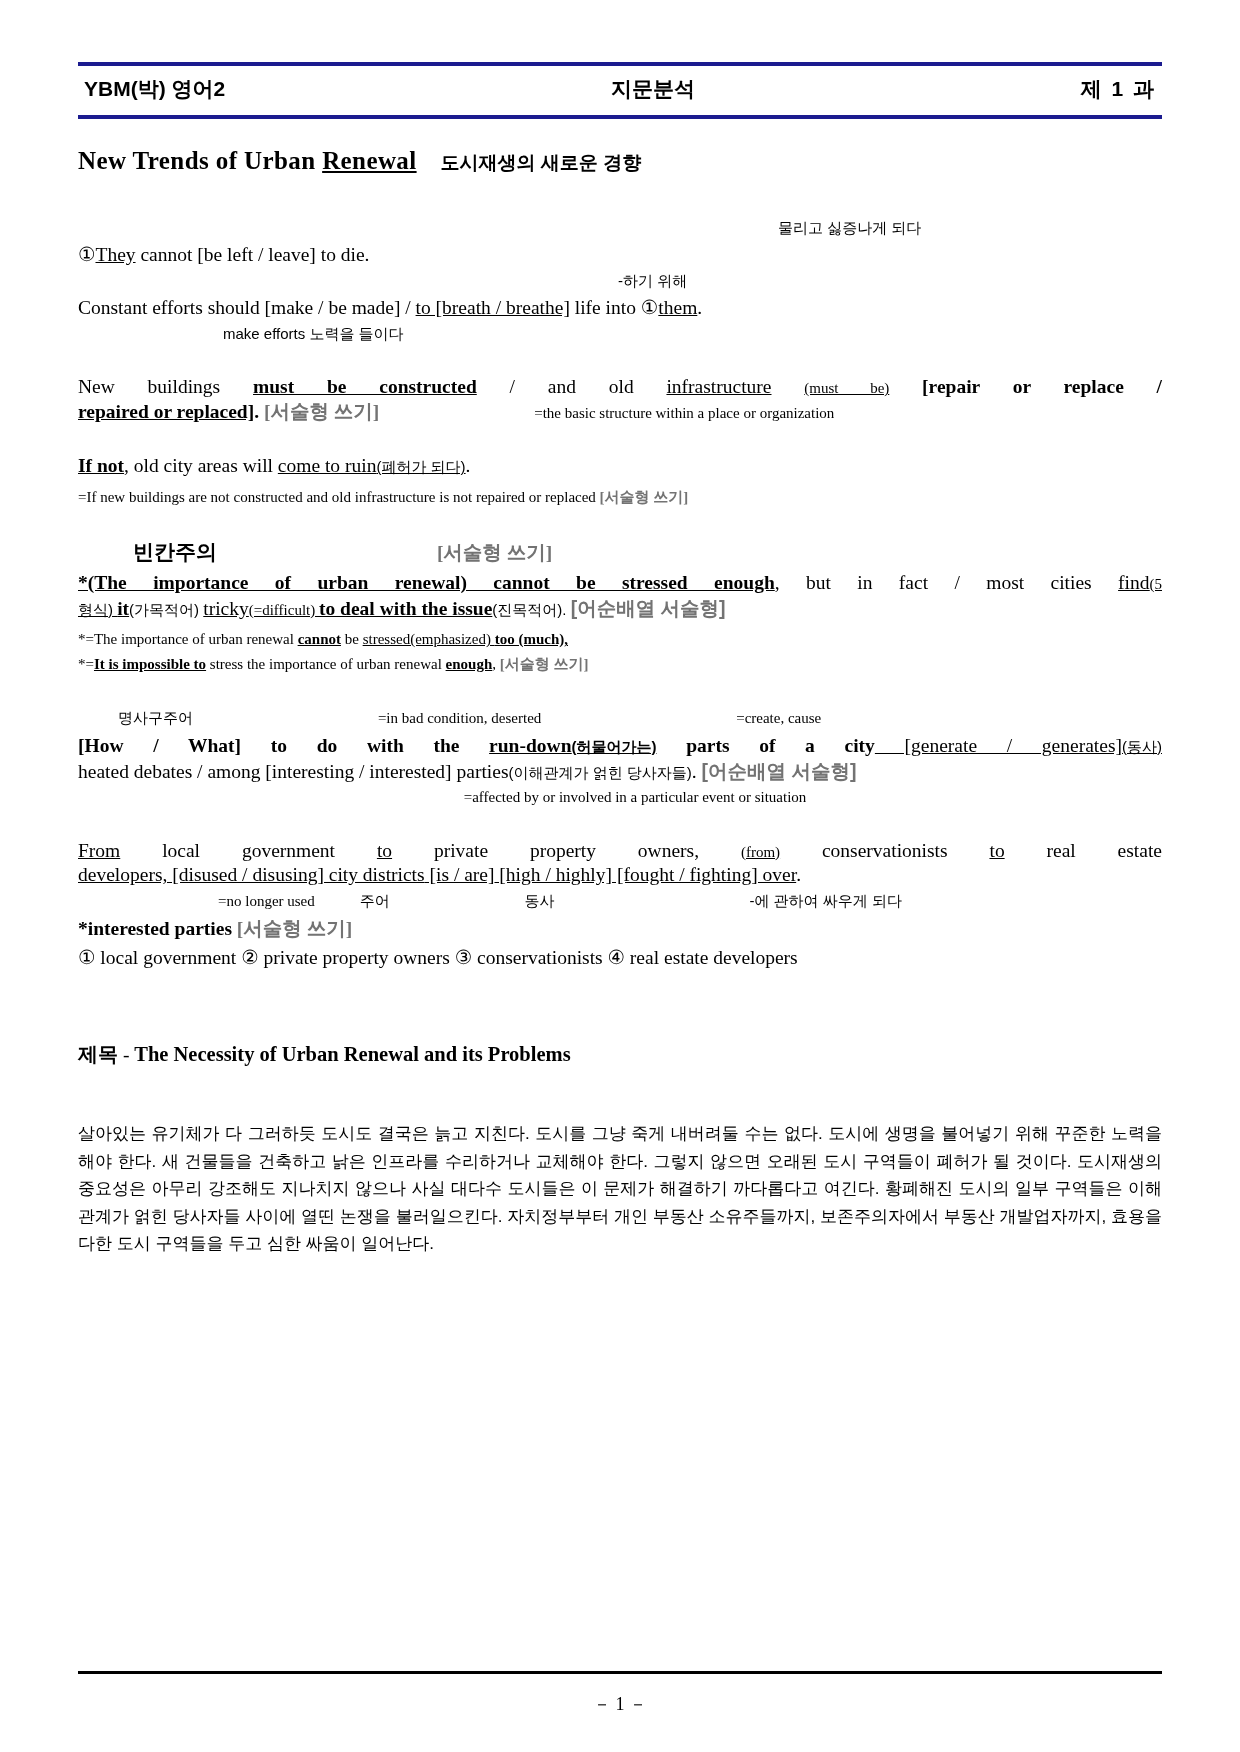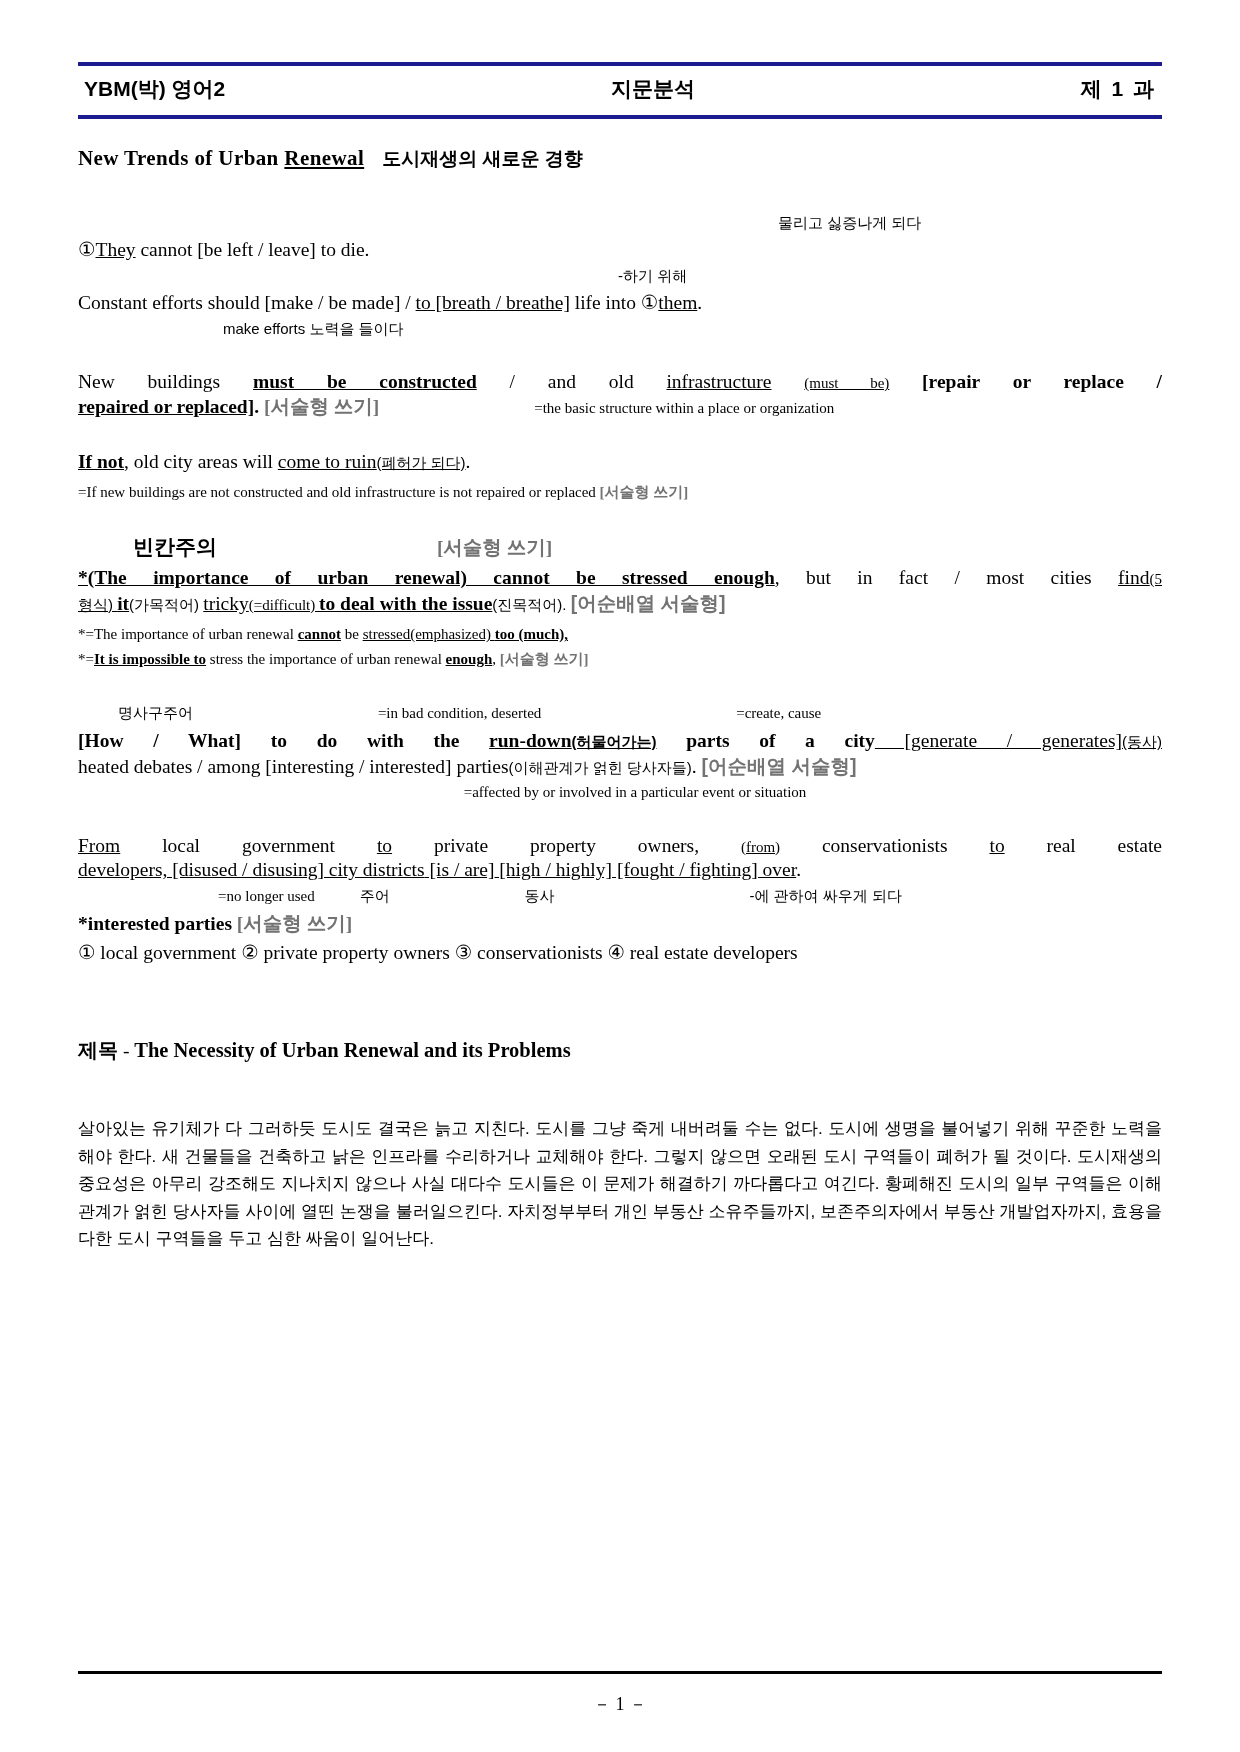--- a/index.html
+++ b/index.html
@@ -49,28 +49,28 @@
     margin-top: 26px;
     font-size: 19.5px;
     line-height: 1.26;
   }
   .line { margin: 0 0 0 0; }
   .gap-l { height: 30px; }
   .gap-xl { height: 44px; }
 
   .title-en {
     font-weight: bold;
-    font-size: 21px;
+    font-size: 25px;
     letter-spacing: 0.4px;
   }
   .title-ko {
     font-family: "Liberation Sans", sans-serif;
     font-weight: bold;
     font-size: 19px;
-    margin-left: 18px;
+    margin-left: 24px;
   }
   .u { text-decoration: underline; }
   .b { font-weight: bold; margin-top: 24px; }
   .bu { font-weight: bold; text-decoration: underline; }
   .small { font-size: 15px; }
   .smaller { font-size: 13.5px; }
   .ko { font-family: "Liberation Sans", sans-serif; }
   .blue-b { color: #737373; font-weight: bold; }
   .ko-note {
     font-family: "Liberation Sans", sans-serif;

